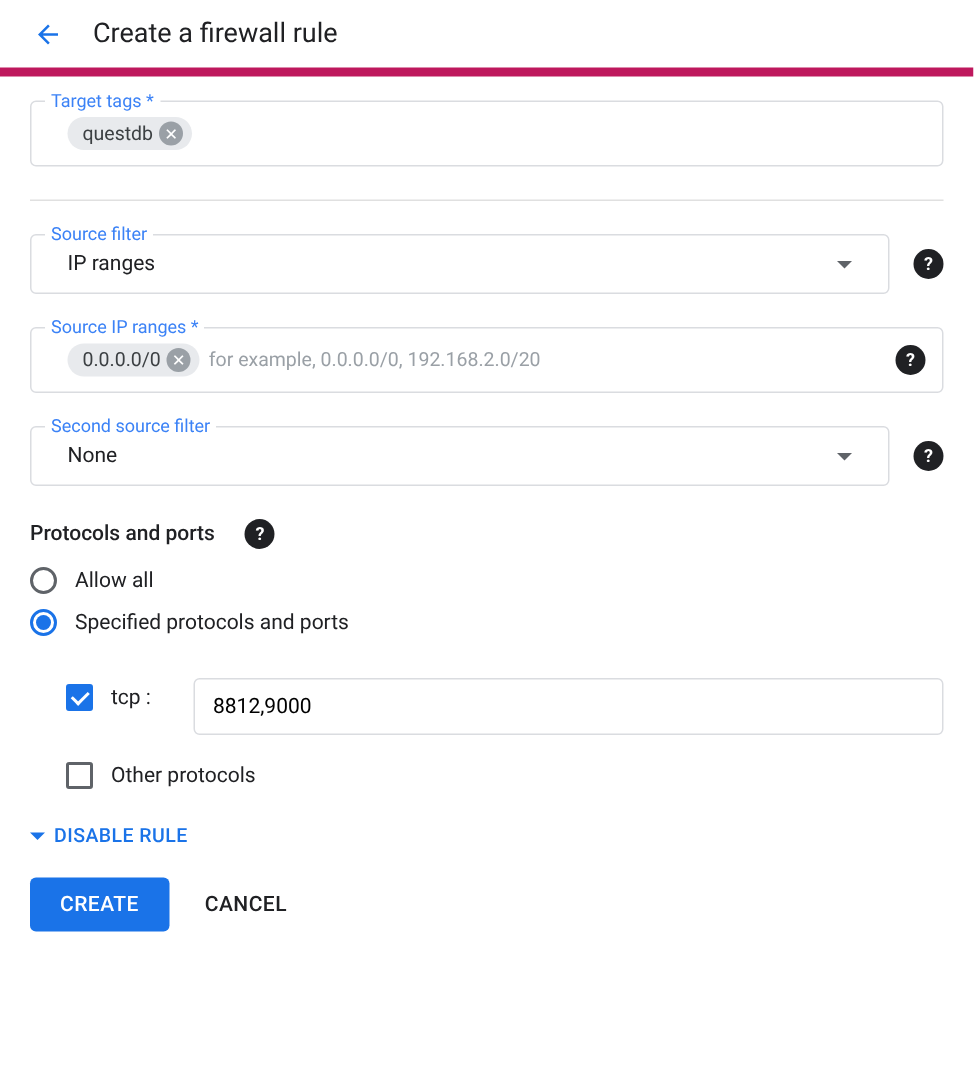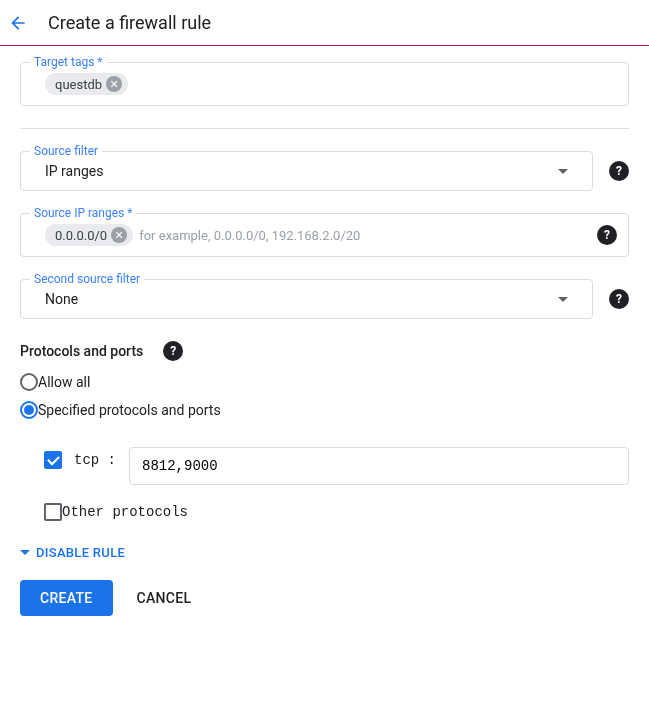--- a/index.html
+++ b/index.html
@@ -6,22 +6,22 @@
     body {
       font-family: Roboto, Arial, sans-serif;
       font-size: 13px;
       color: #202124;
       background: #fff;
       width: 649px;
     }
     .header {
       display: flex;
       align-items: center;
-      padding: 12px 8px;
-      border-bottom: 1px solid #be185d;
+      padding: 12px 22px;
+      border-bottom: 6px solid #be185d;
     }
     .back-arrow {
       color: #1a73e8;
       margin-right: 20px;
       display: flex;
       align-items: center;
     }
     .page-title {
       font-size: 18px;
       font-weight: 400;
@@ -122,39 +122,40 @@
       display: flex;
       align-items: center;
       margin-bottom: 12px;
       gap: 20px;
     }
     .section-title { font-size: 14px; font-weight: 500; }
     .radio-row, .check-row {
       display: flex;
       align-items: center;
       margin-bottom: 10px;
+      gap: 12px;
     }
     .radio {
       width: 18px; height: 18px;
       border: 2px solid #5f6368;
       border-radius: 50%;
       display: flex;
       align-items: center;
       justify-content: center;
       flex-shrink: 0;
     }
     .radio.checked { border-color: #1a73e8; }
     .radio.checked::after {
       content: '';
       width: 10px; height: 10px;
       border-radius: 50%;
       background: #1a73e8;
     }
     .radio-label { font-size: 14px; }
-    .protocols-indent { margin-left: 24px; margin-top: 16px; font-family: Liberation Mono, monospace; }
+    .protocols-indent { margin-left: 24px; margin-top: 16px; }
     .proto-row {
       display: flex;
       align-items: center;
       margin-bottom: 18px;
     }
     .checkbox {
       width: 18px; height: 18px;
       border: 2px solid #5f6368;
       border-radius: 2px;
       display: flex;

